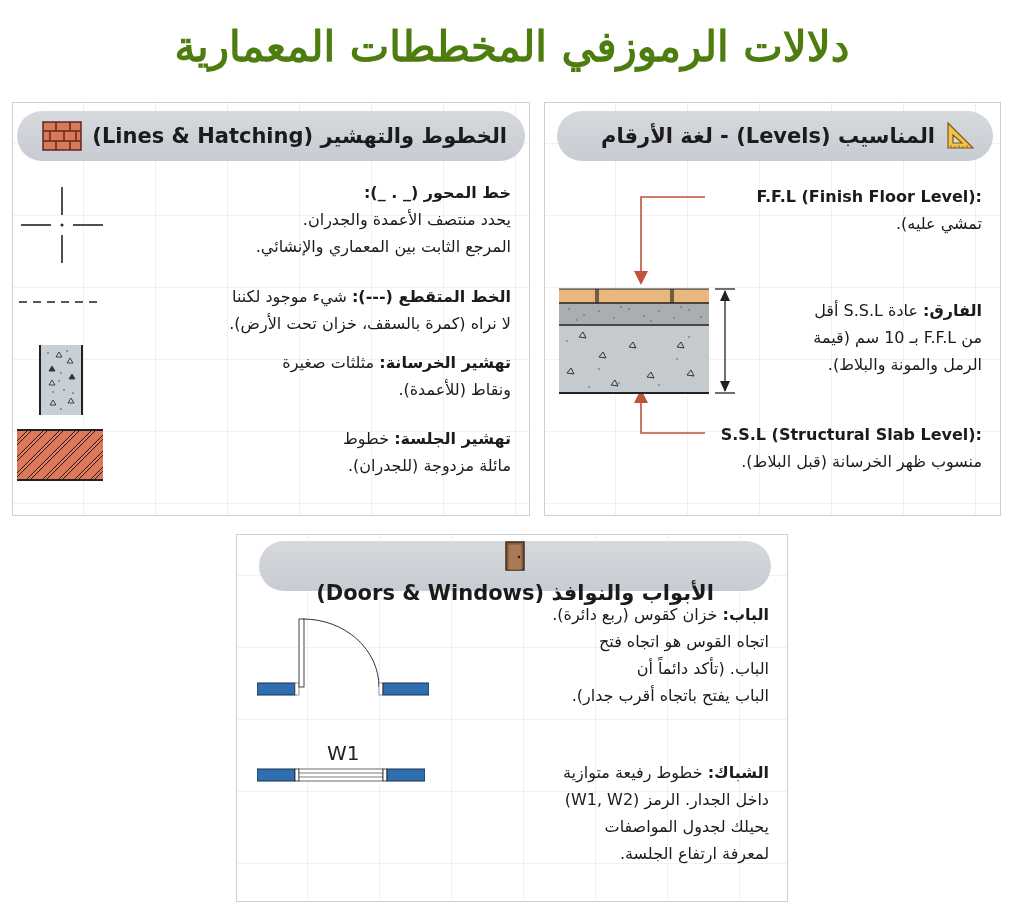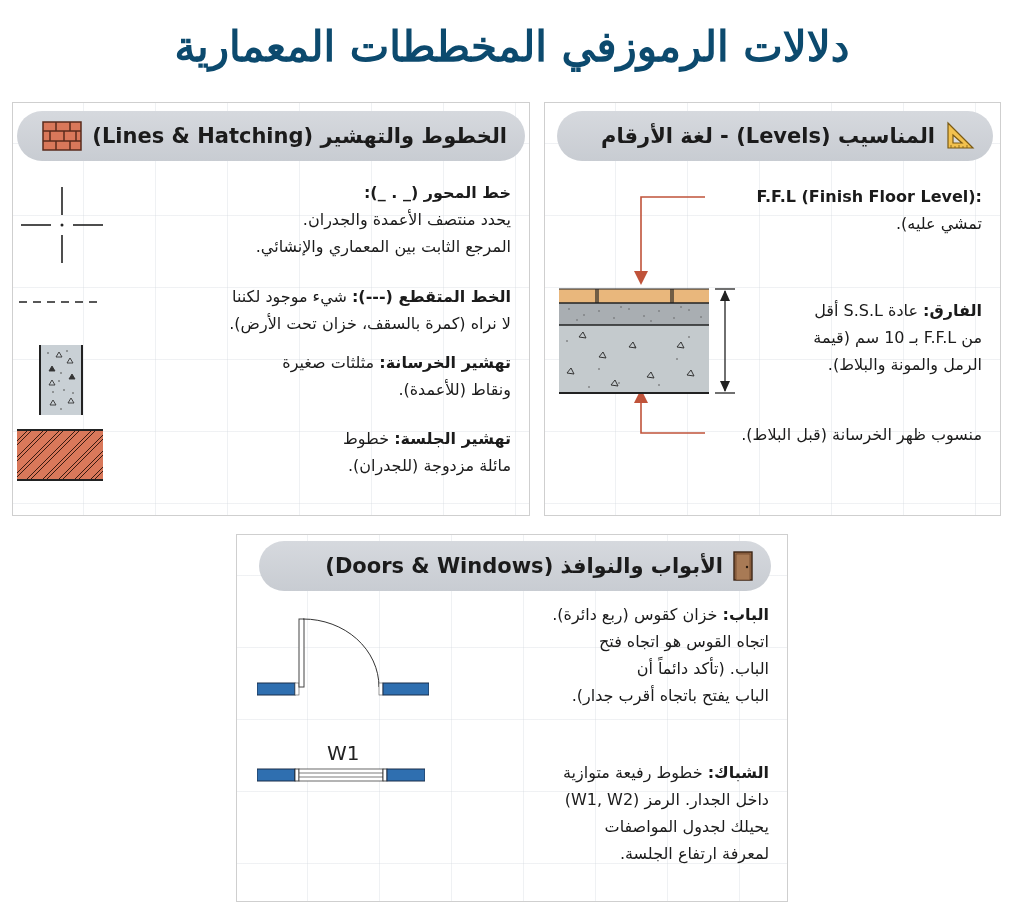--- a/index.html
+++ b/index.html
@@ -1,21 +1,21 @@
 <!DOCTYPE html>
 <html><head>
 <meta charset="utf-8">
 <style>
   * { box-sizing: border-box; margin: 0; padding: 0; }
   html, body { width: 1024px; height: 913px; background: #ffffff; overflow: hidden; }
   body { position: relative; font-family: "DejaVu Sans", sans-serif; color: #1a1a1a; }
 
   .title {
     position: absolute; left: 0; top: 22px; width: 1024px; text-align: center;
-    font-family: "DejaVu Serif", serif; font-weight: bold; font-size: 42px; color: #0c4a6e;
+    font-family: "DejaVu Serif", serif; font-weight: bold; font-size: 42px; color: #4d7c0f;
     direction: rtl; letter-spacing: 0;
   }
 
   .panel {
     position: absolute; border: 1px solid #cfcfcf; background: #fff;
     background-image:
       linear-gradient(to right, rgba(210,215,222,0.35) 1px, transparent 1px),
       linear-gradient(to bottom, rgba(210,215,222,0.35) 1px, transparent 1px);
     background-size: 72px 72px;
     background-position: -2px 40px;
@@ -254,26 +254,27 @@
     <div>تمشي عليه).</div>
   </div>
 
   <div class="txt" style="right:18px; top:194px; width:260px;">
     <div><b>الفارق:</b><span> عادة S.S.L أقل</span></div>
     <div>من F.F.L بـ 10 سم (قيمة</div>
     <div>الرمل والمونة والبلاط).</div>
   </div>
 
   <div class="txt" style="right:18px; top:318px; width:360px;">
+    <div><b class="en">S.S.L (Structural Slab Level):</b></div>
     <div>منسوب ظهر الخرسانة (قبل البلاط).</div>
   </div>
 </div>
 
 <div class="panel" style="left:236px; top:534px; width:552px; height:368px;">
-  <div class="panel-header" style="left:22px; top:6px; width:512px; direction:rtl; justify-content:flex-start;">
+  <div class="panel-header" style="left:22px; top:6px; width:512px; direction:rtl; justify-content:flex-start;flex-direction:column;">
     <span>
       <svg width="20" height="30" viewBox="0 0 20 30">
         <rect x="1" y="1" width="18" height="28" fill="#9a6b48" stroke="#3b2414" stroke-width="1.4"></rect>
         <rect x="3" y="3" width="14" height="26" fill="#a87a55" stroke="#5a3a22" stroke-width="0.6"></rect>
         <circle cx="14" cy="16" r="1.2" fill="#2a1a0e"></circle>
       </svg>
     </span>
     <span class="htext">الأبواب والنوافذ (Doors &amp; Windows)</span>
   </div>
 

